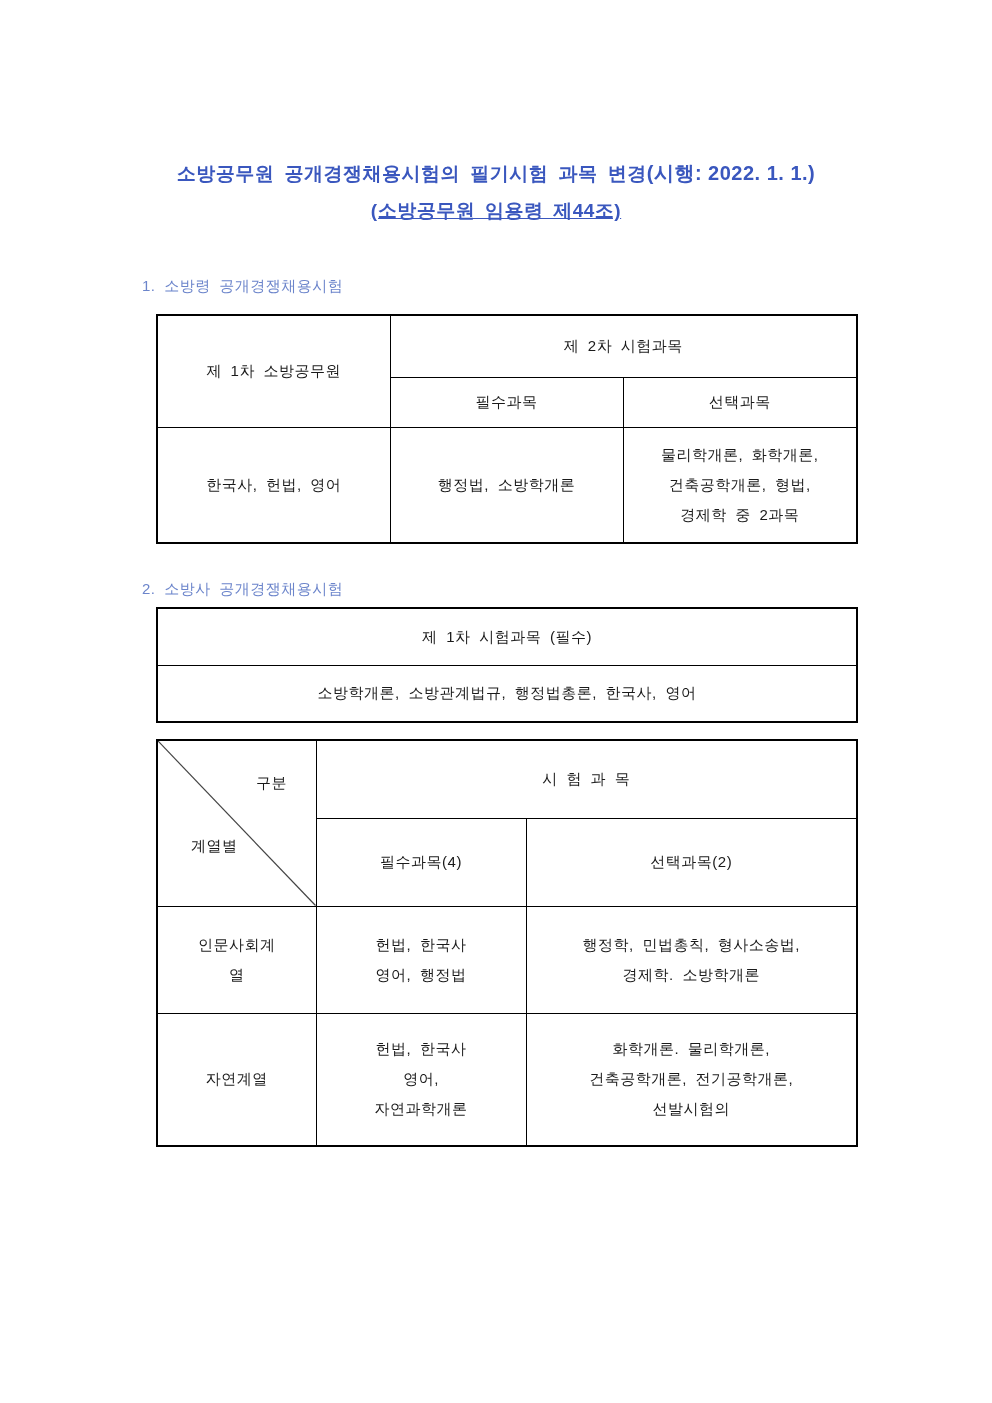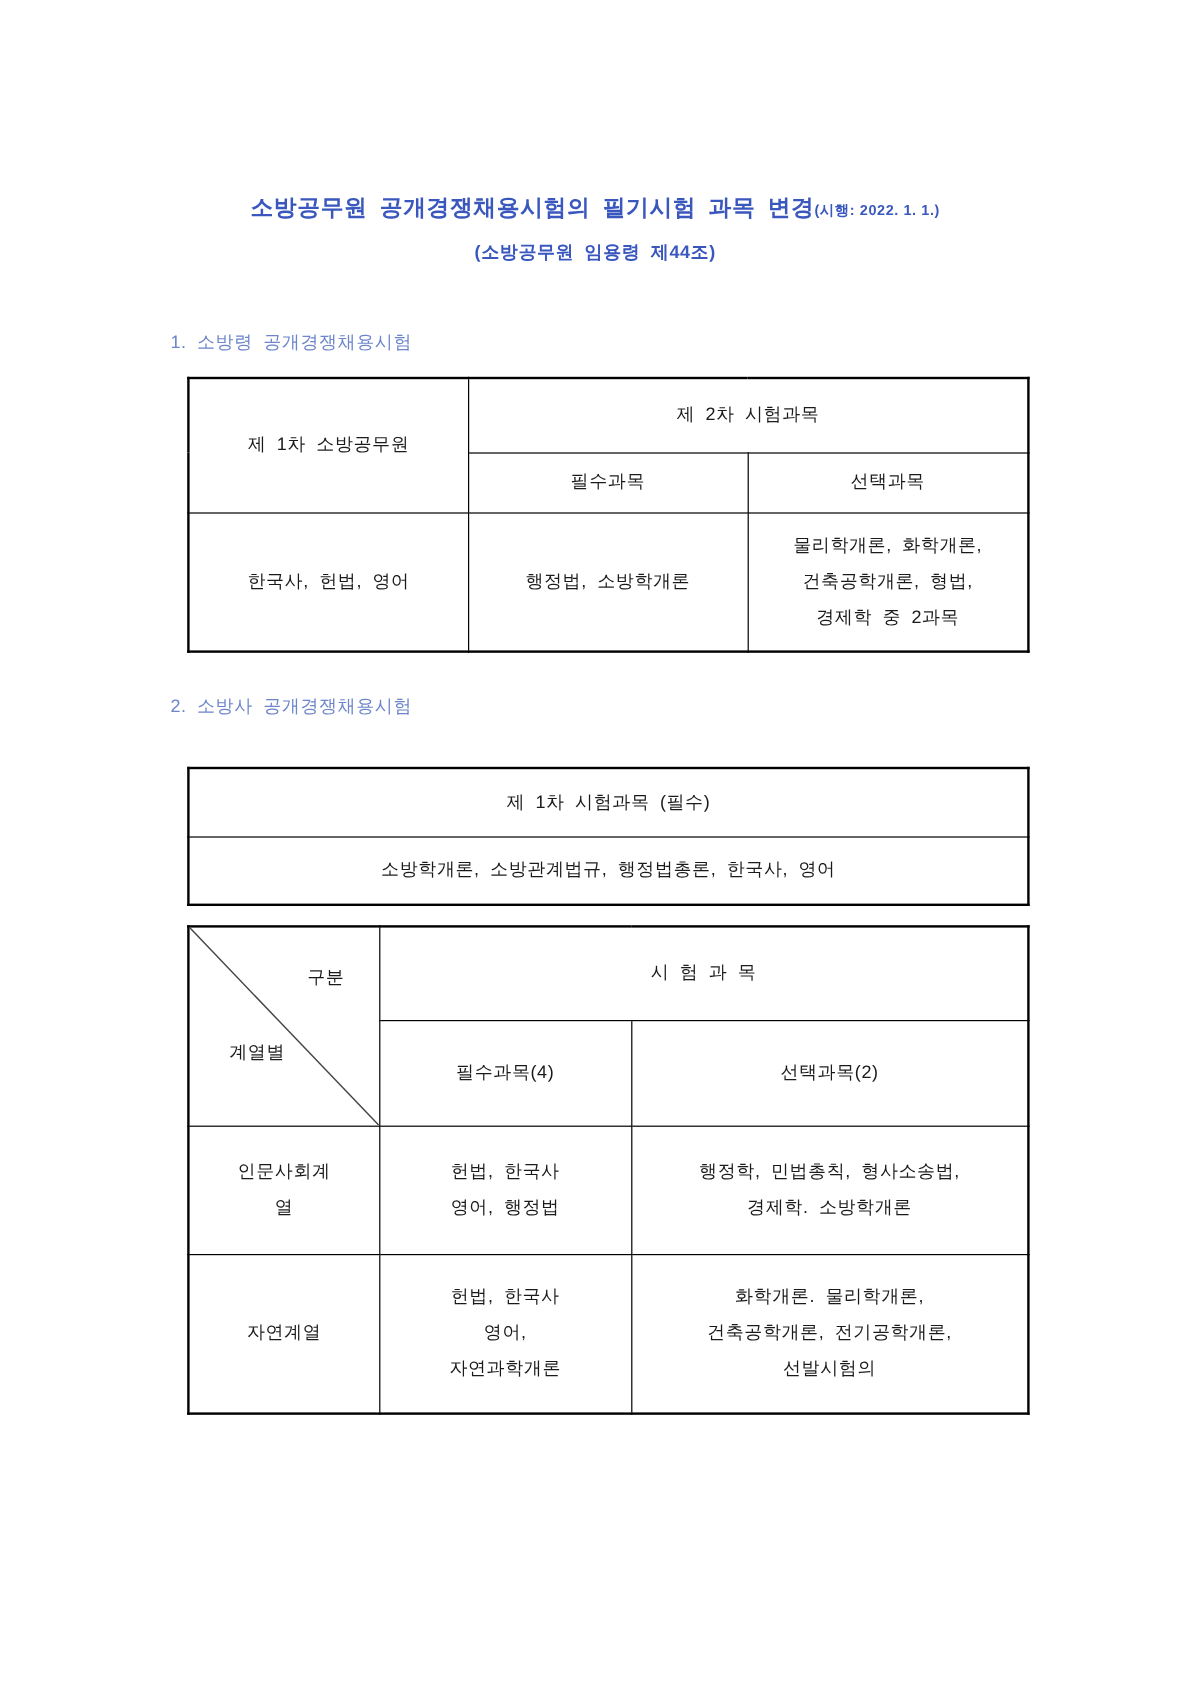--- a/index.html
+++ b/index.html
@@ -18,34 +18,35 @@
   .doc-title {
     font-size: 19px;
     font-weight: bold;
     color: #3a57be;
     line-height: 28px;
     letter-spacing: 0.5px;
     word-spacing: 5px;
     font-family: Liberation Serif, serif;
   }
   .doc-title-note {
-    font-size: 12px;
+    font-size: 20px;
     font-weight: bold;
     color: #3a57be;
     letter-spacing: 0.5px;
   }
   .doc-subtitle {
     margin-top: 12px;
-    font-size: 15px;
+    font-size: 19px;
     font-weight: bold;
     color: #3a57be;
     line-height: 22px;
     letter-spacing: 0.5px;
     word-spacing: 4px;
     text-align: center;
+    text-decoration: underline;
   }
 
   
   .section-heading {
     margin-left: 142px;
     font-size: 15px;
     line-height: 20px;
     letter-spacing: 0.5px;
     word-spacing: 4px;
   }
@@ -70,21 +71,21 @@
     font-size: 15px;
     line-height: 30px;
     letter-spacing: 0.5px;
     word-spacing: 4px;
     white-space: pre-line;
     padding: 0 16px;
     box-sizing: border-box;
   }
 
   .t1 { margin-top: 18px; }
-  .t2 { margin-top: 40px; }
+  .t2 { margin-top: 8px; }
   .t3 { margin-top: 16px; }
 
   
   .corner-cell { position: relative; padding: 0; }
   .corner-cell svg { position: absolute; top: 0; left: 0; width: 100%; height: 100%; display: block; }
   .corner-top-label { position: absolute; top: 33px; left: 98px; line-height: 18px; }
   .corner-bottom-label { position: absolute; top: 96px; left: 33px; line-height: 18px; }
 </style>
 </head>
 <body>

